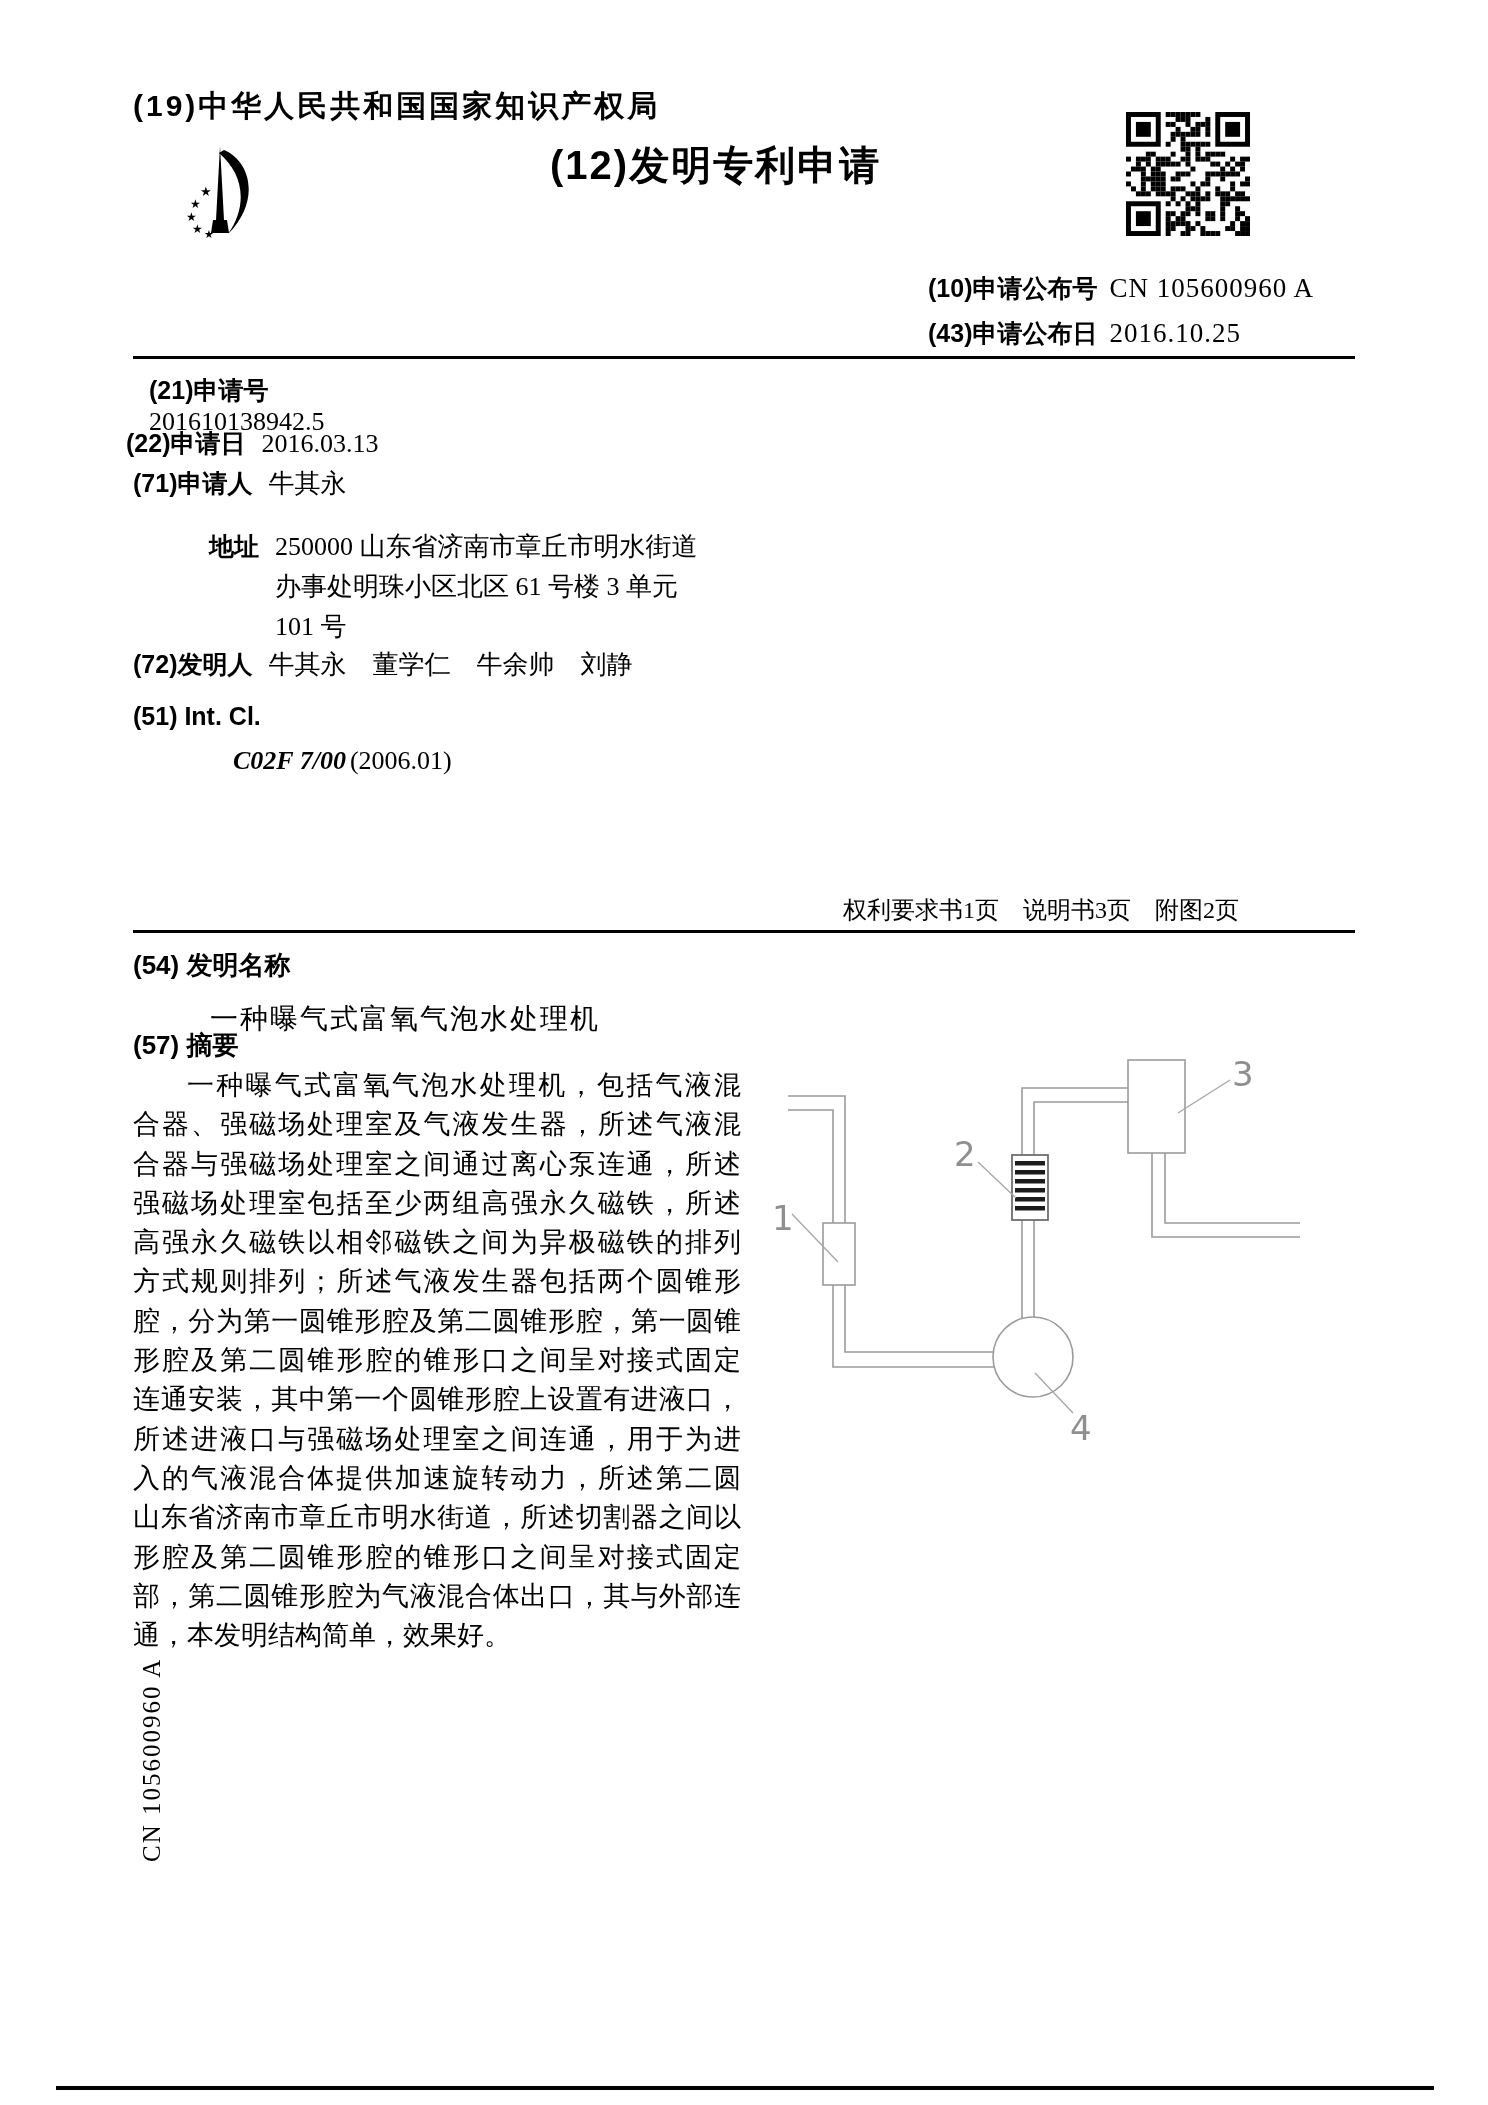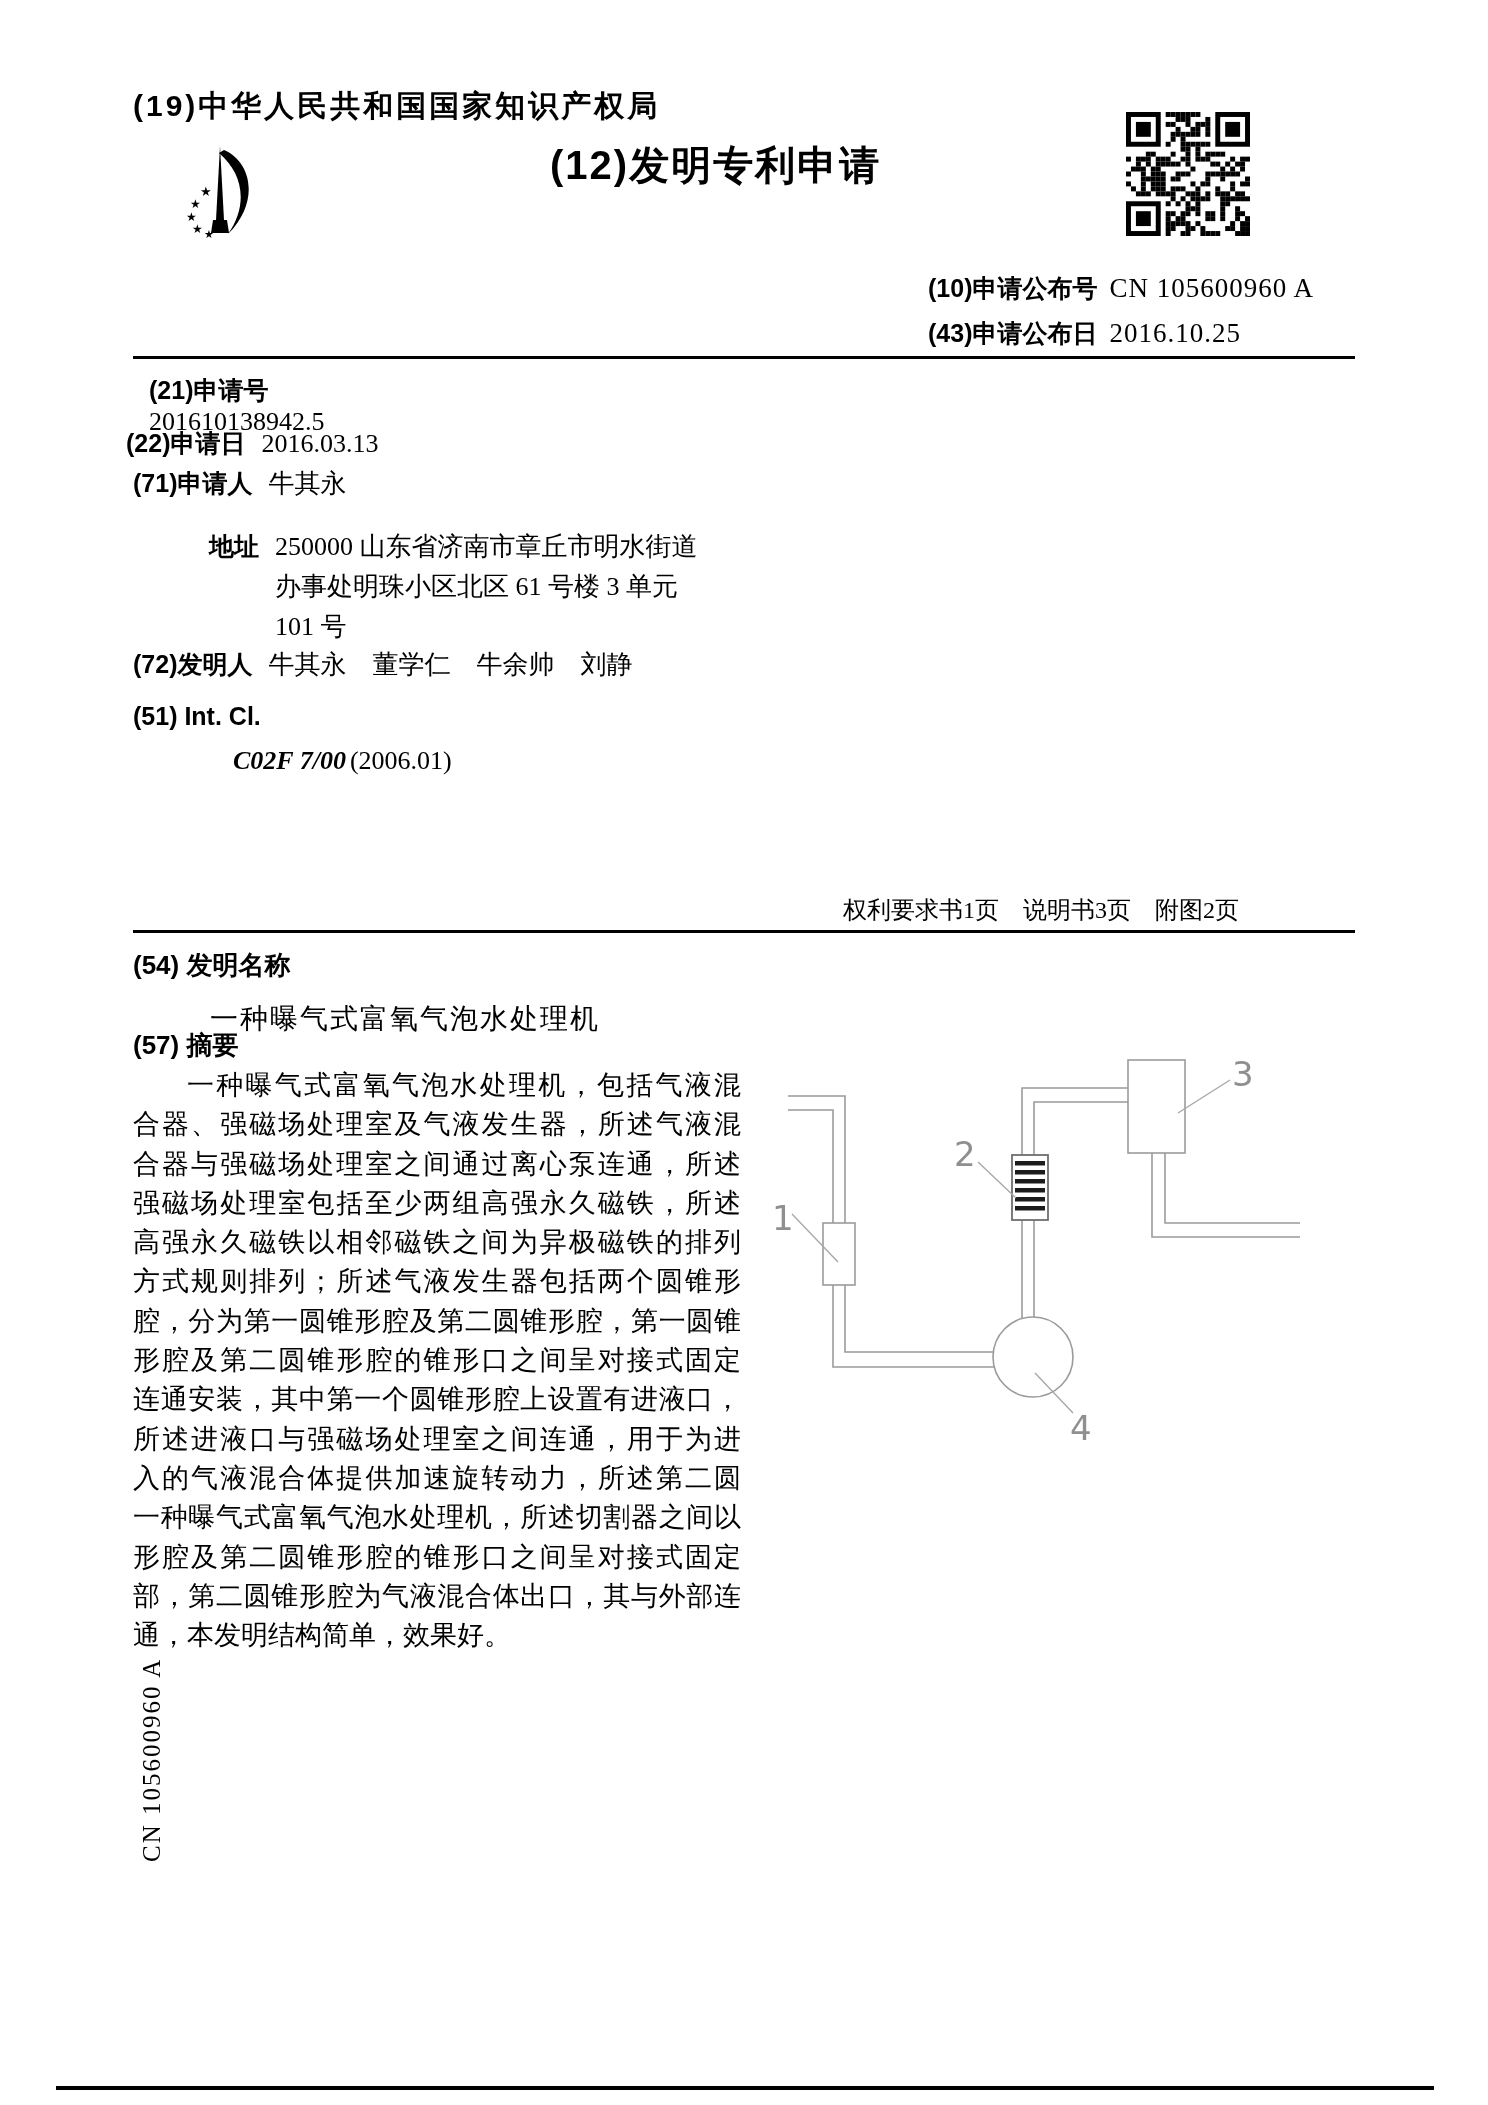--- a/index.html
+++ b/index.html
@@ -370,21 +370,21 @@
       <div class="abs-line">合器、强磁场处理室及气液发生器，所述气液混</div>
       <div class="abs-line">合器与强磁场处理室之间通过离心泵连通，所述</div>
       <div class="abs-line">强磁场处理室包括至少两组高强永久磁铁，所述</div>
       <div class="abs-line">高强永久磁铁以相邻磁铁之间为异极磁铁的排列</div>
       <div class="abs-line">方式规则排列；所述气液发生器包括两个圆锥形</div>
       <div class="abs-line">腔，分为第一圆锥形腔及第二圆锥形腔，第一圆锥</div>
       <div class="abs-line">形腔及第二圆锥形腔的锥形口之间呈对接式固定</div>
       <div class="abs-line">连通安装，其中第一个圆锥形腔上设置有进液口，</div>
       <div class="abs-line">所述进液口与强磁场处理室之间连通，用于为进</div>
       <div class="abs-line">入的气液混合体提供加速旋转动力，所述第二圆</div>
-      <div class="abs-line">一种曝气式富氧气泡水处理机，所述切割器之间以</div>
+      <div class="abs-line">山东省济南市章丘市明水街道，所述切割器之间以</div>
       <div class="abs-line">形腔及第二圆锥形腔的锥形口之间呈对接式固定</div>
       <div class="abs-line">部，第二圆锥形腔为气液混合体出口，其与外部连</div>
       <div class="abs-line">通，本发明结构简单，效果好。</div>
     </div>
 
   <svg class="abs figure-svg" width="540" height="420" viewBox="0 0 540 420">
 
     <path class="fig-line" d="M18 56 H75 V183"></path>
     <path class="fig-line" d="M18 70 H63 V183"></path>
 

